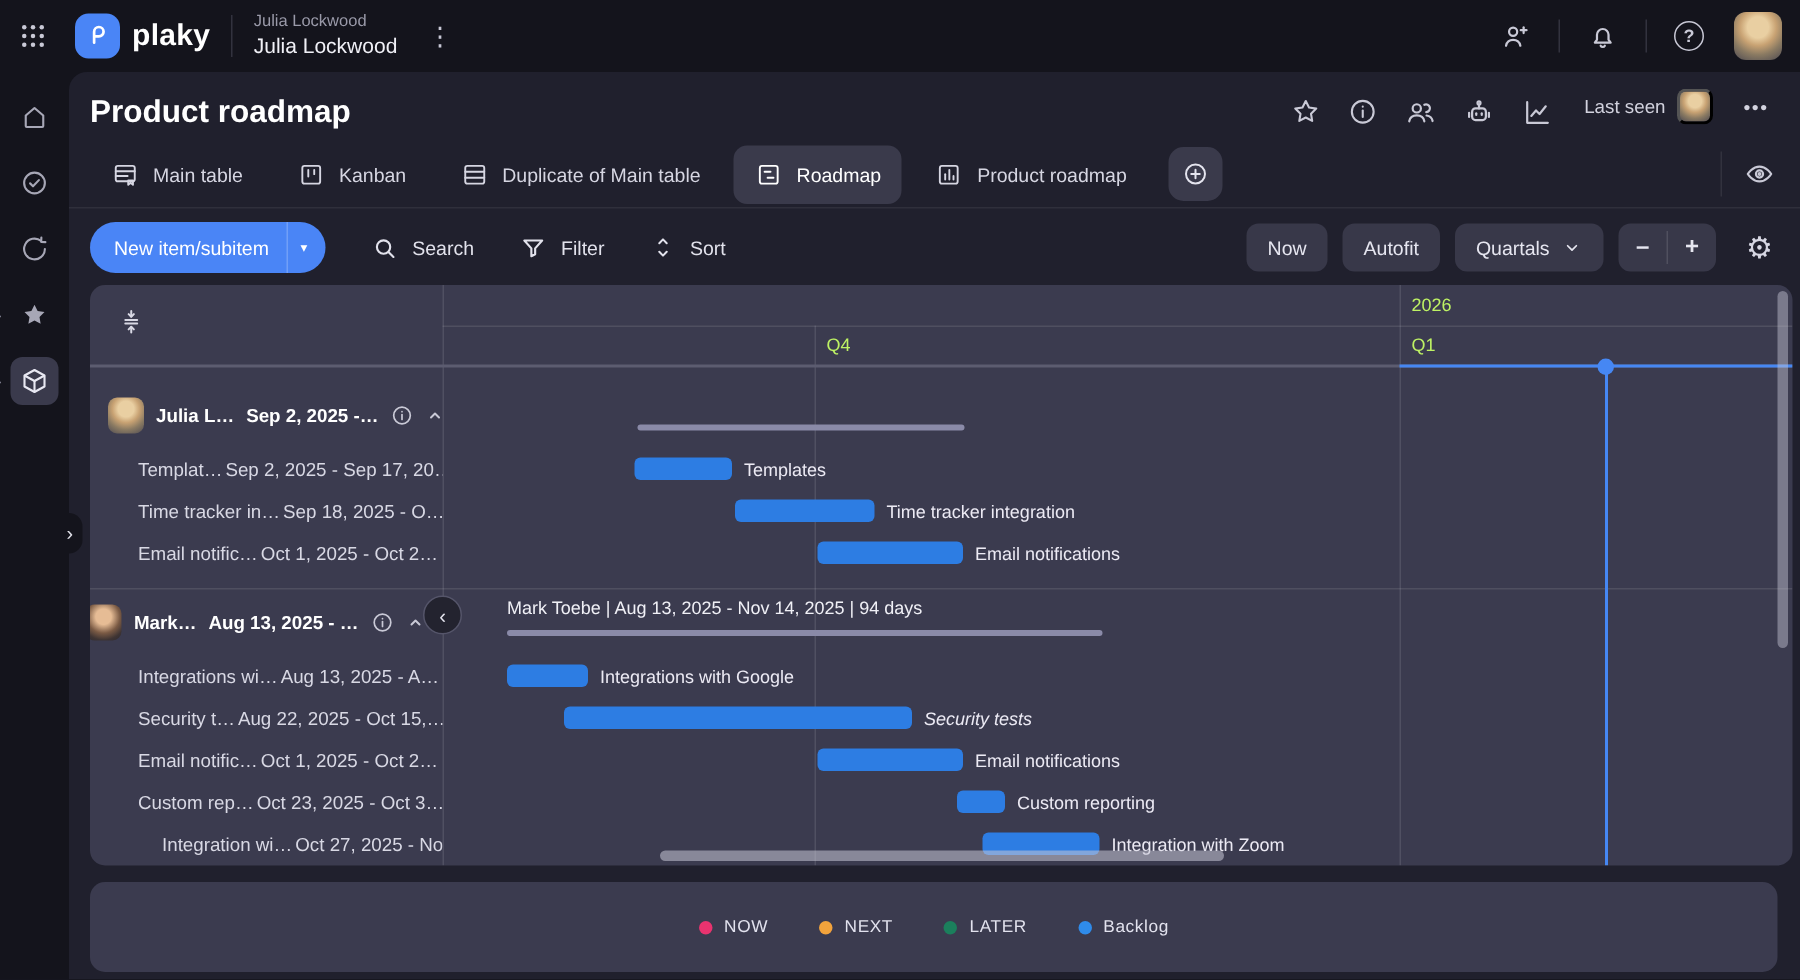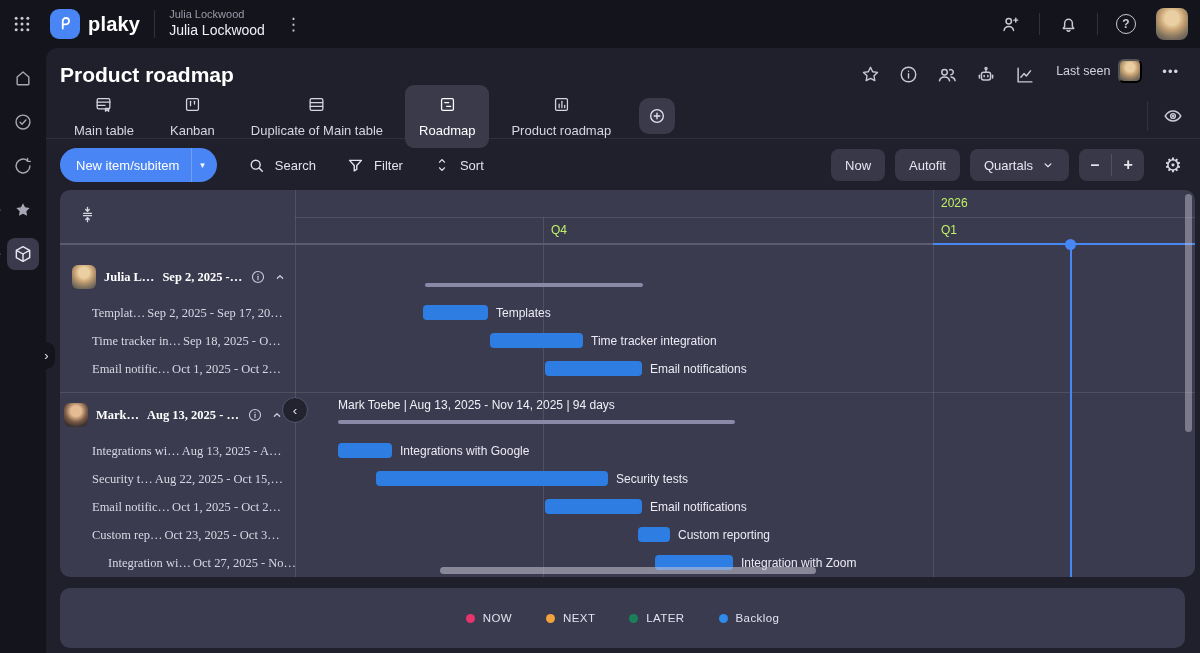--- a/index.html
+++ b/index.html
@@ -36,21 +36,21 @@
   .title-row { position:absolute; top:0; left:0; right:0; height:46px; display:flex; align-items:center; padding:8px 16px 0 14px; }
   .page-title { color:#fff; font-size:21px; font-weight:700; }
   .title-actions { margin-left:auto; display:flex; align-items:flex-start; gap:7px; color:#d2d2de; }
   .title-actions .iconbtn { padding:5px; }
   .lastseen { display:flex; align-items:center; gap:8px; margin:0 8px; }
   .lastseen-label { font-size:12.5px; color:#d2d2de; }
   .avatar-mini { width:24px; height:24px; border-radius:6px; }
   .ellipsis { font-size:13px; letter-spacing:1px; color:#d2d2de; }
 
   .tabs-row { position:absolute; top:46px; left:0; right:0; height:45px; display:flex; align-items:center; padding-left:14px; border-bottom:1px solid rgba(255,255,255,.07); }
-  .tab { display:flex; align-items:center; gap:9px; background:none; border:none; color:#d6d6e2; font-size:13px; cursor:pointer; padding:10px 14px; border-radius:9px; white-space:nowrap;flex-direction:column; }
+  .tab { display:flex; align-items:center; gap:9px; background:none; border:none; color:#d6d6e2; font-size:13px; cursor:pointer; padding:10px 14px; border-radius:9px; white-space:nowrap; }
   .tab.active { background:#3a3a4b; color:#fff; }
   .tab + .tab { margin-left:8px; }
   .tab-add { width:36px; height:36px; border-radius:10px; background:#3a3a4b; border:none; color:#e4e4ee; margin-left:14px; display:flex; align-items:center; justify-content:center; cursor:pointer; }
   .tabs-right { margin-left:auto; display:flex; align-items:center; padding-right:12px; }
   .tabs-right .tb-div { height:30px; margin-right:10px; }
 
   .toolbar { position:absolute; top:92px; left:0; right:0; height:50px; display:flex; align-items:center; padding:0 14px; }
   .btn-new { display:flex; align-items:center; height:34px; background:#4a85f6; border:none; border-radius:17px; color:#fff; font-size:13px; cursor:pointer; overflow:hidden; }
   .btn-new .lbl { padding:0 12px 0 16px; }
   .btn-new .caret-seg { padding:0 12px 0 8px; border-left:1px solid rgba(255,255,255,.22); height:100%; display:flex; align-items:center; font-size:9px; }
@@ -67,21 +67,21 @@
   .vline { position:absolute; width:1px; background:rgba(255,255,255,.11); }
   .hline { position:absolute; height:1px; background:rgba(255,255,255,.10); }
   .hdr-strong { position:absolute; left:0; right:0; top:53px; height:2px; background:#5c5c70; }
   .tl-label { position:absolute; font-size:12px; color:#bef264; }
   .collapse-all { position:absolute; left:14px; top:13px; width:26px; height:26px; background:none; border:none; color:#d8d8e4; cursor:pointer; }
 
   .now-h { position:absolute; top:53px; height:2px; background:#4687f3; }
   .now-v { position:absolute; width:2px; background:#4687f3; }
   .now-dot { position:absolute; width:11px; height:11px; border-radius:50%; background:#4687f3; }
 
-  .row-left { position:absolute; left:0; width:235px; display:flex; align-items:center; white-space:nowrap; overflow:hidden; cursor:pointer;font-family:Liberation Serif, serif; }
+  .row-left { position:absolute; left:0; width:235px; display:flex; align-items:center; white-space:nowrap; overflow:hidden; cursor:pointer; }
   .grp-row { height:30px; padding-left:12px; gap:8px; }
   .grp-avatar { width:24px; height:24px; border-radius:6px; flex:0 0 auto; }
   .avatar-mark { background:radial-gradient(circle at 50% 34%, #e6bc95 0 26%, #7a5a44 55%, #3e3433 78%, #2c2a31 100%); }
   .grp-name { font-size:12.5px; font-weight:700; color:#fff; }
   .grp-dates { font-size:12.5px; font-weight:700; color:#fff; }
   .grp-icons { margin-left:auto; display:flex; align-items:center; gap:6px; padding-right:10px; color:#c9c9d6; }
   .item-row { height:26px; padding-left:32px; gap:2px; font-size:12.5px; color:#d8d8e4; }
 
   .chart-summary { position:absolute; font-size:12px; color:#f0f0f6; white-space:nowrap; }
   .chart-underline { position:absolute; height:4px; border-radius:2px; background:#8a8aa8; }
@@ -456,21 +456,21 @@
         <span class="gbar" style="width:97px;"></span>
         <span class="gbar-label">Email notifications</span>
       </div>
 
       <span class="chart-summary" style="left:278px; top:208px;">Mark Toebe | Aug 13, 2025 - Nov 14, 2025 | 94 days</span>
       <span class="chart-underline" style="left:278px; top:230px; width:397px;"></span>
       <div class="gbar-wrap" style="left:278px; top:253px;">
         <span class="gbar" style="width:54px;"></span>
         <span class="gbar-label">Integrations with Google</span>
       </div>
-      <div class="gbar-wrap" style="left:316px; top:281px;">
+      <div class="gbar-wrap" style="left:316px; top:281px;font-style:italic;">
         <span class="gbar" style="width:232px;"></span>
         <span class="gbar-label">Security tests</span>
       </div>
       <div class="gbar-wrap" style="left:485px; top:309px;">
         <span class="gbar" style="width:97px;"></span>
         <span class="gbar-label">Email notifications</span>
       </div>
       <div class="gbar-wrap" style="left:578px; top:337px;">
         <span class="gbar" style="width:32px;"></span>
         <span class="gbar-label">Custom reporting</span>

